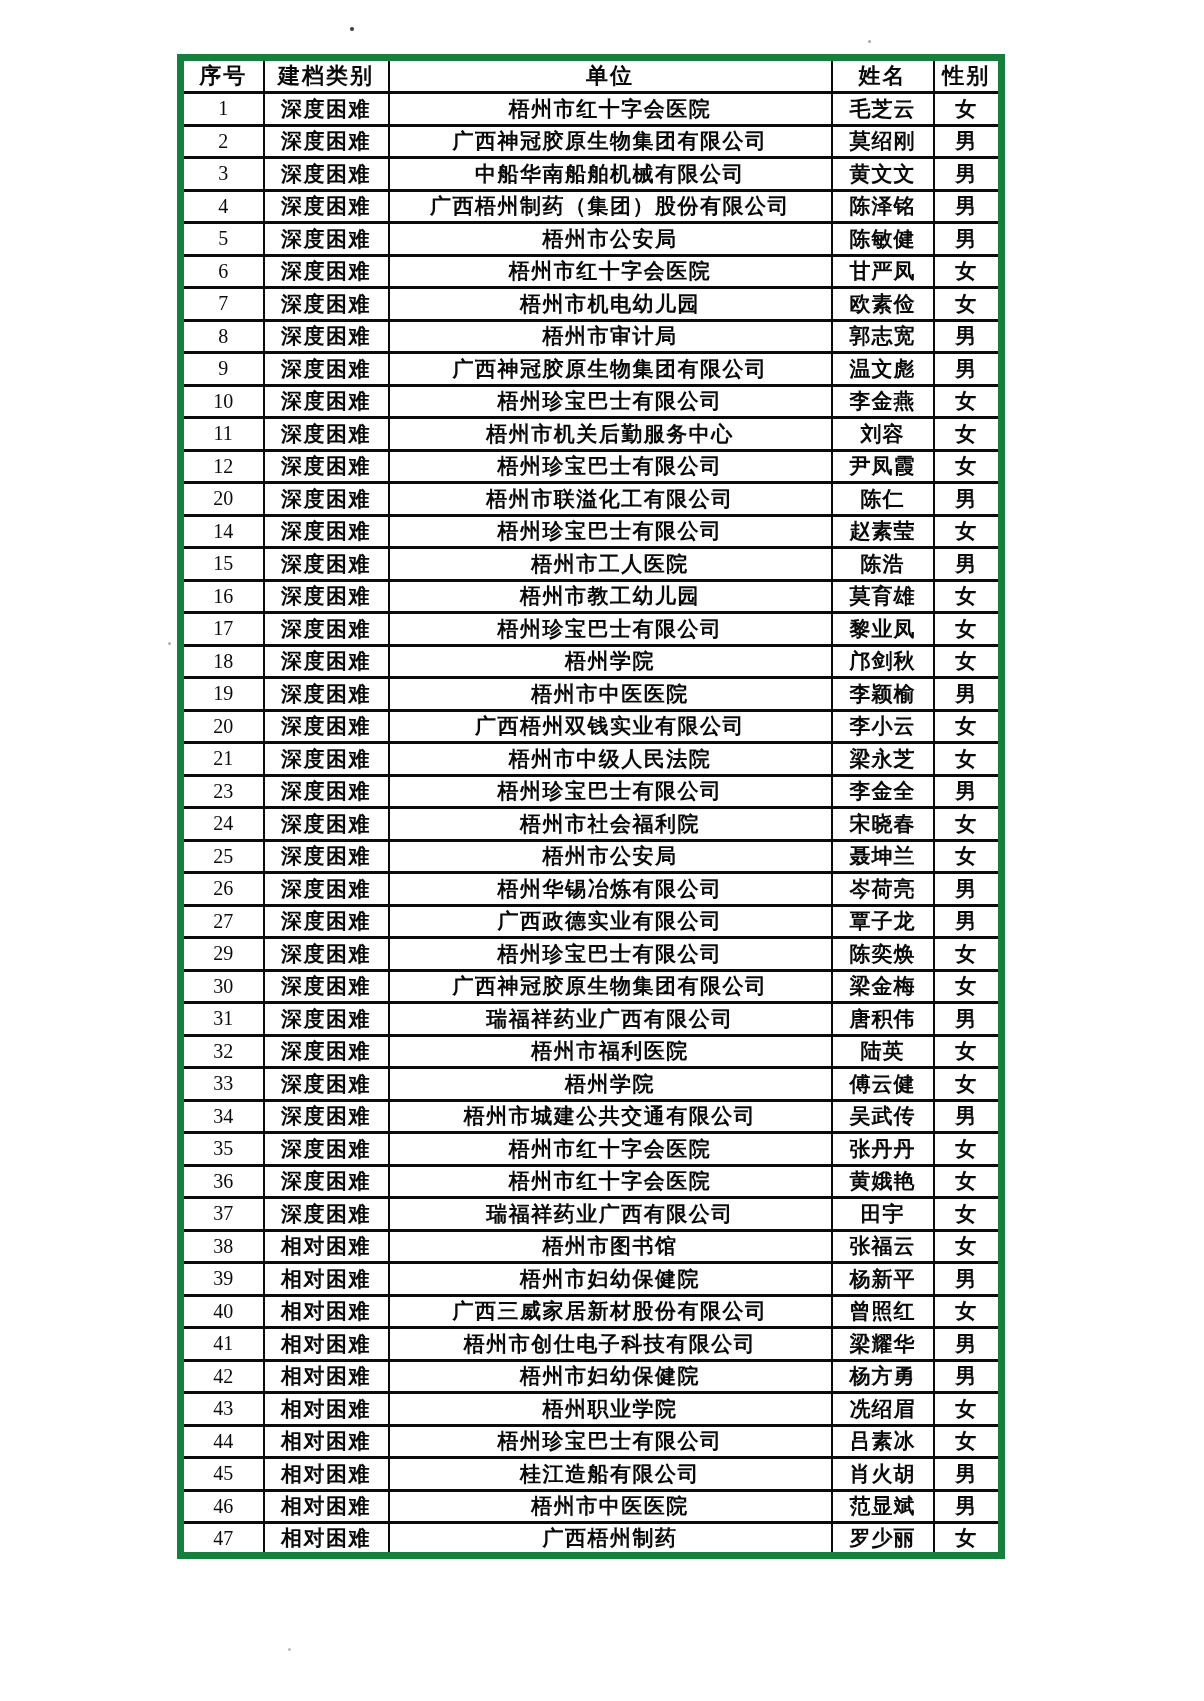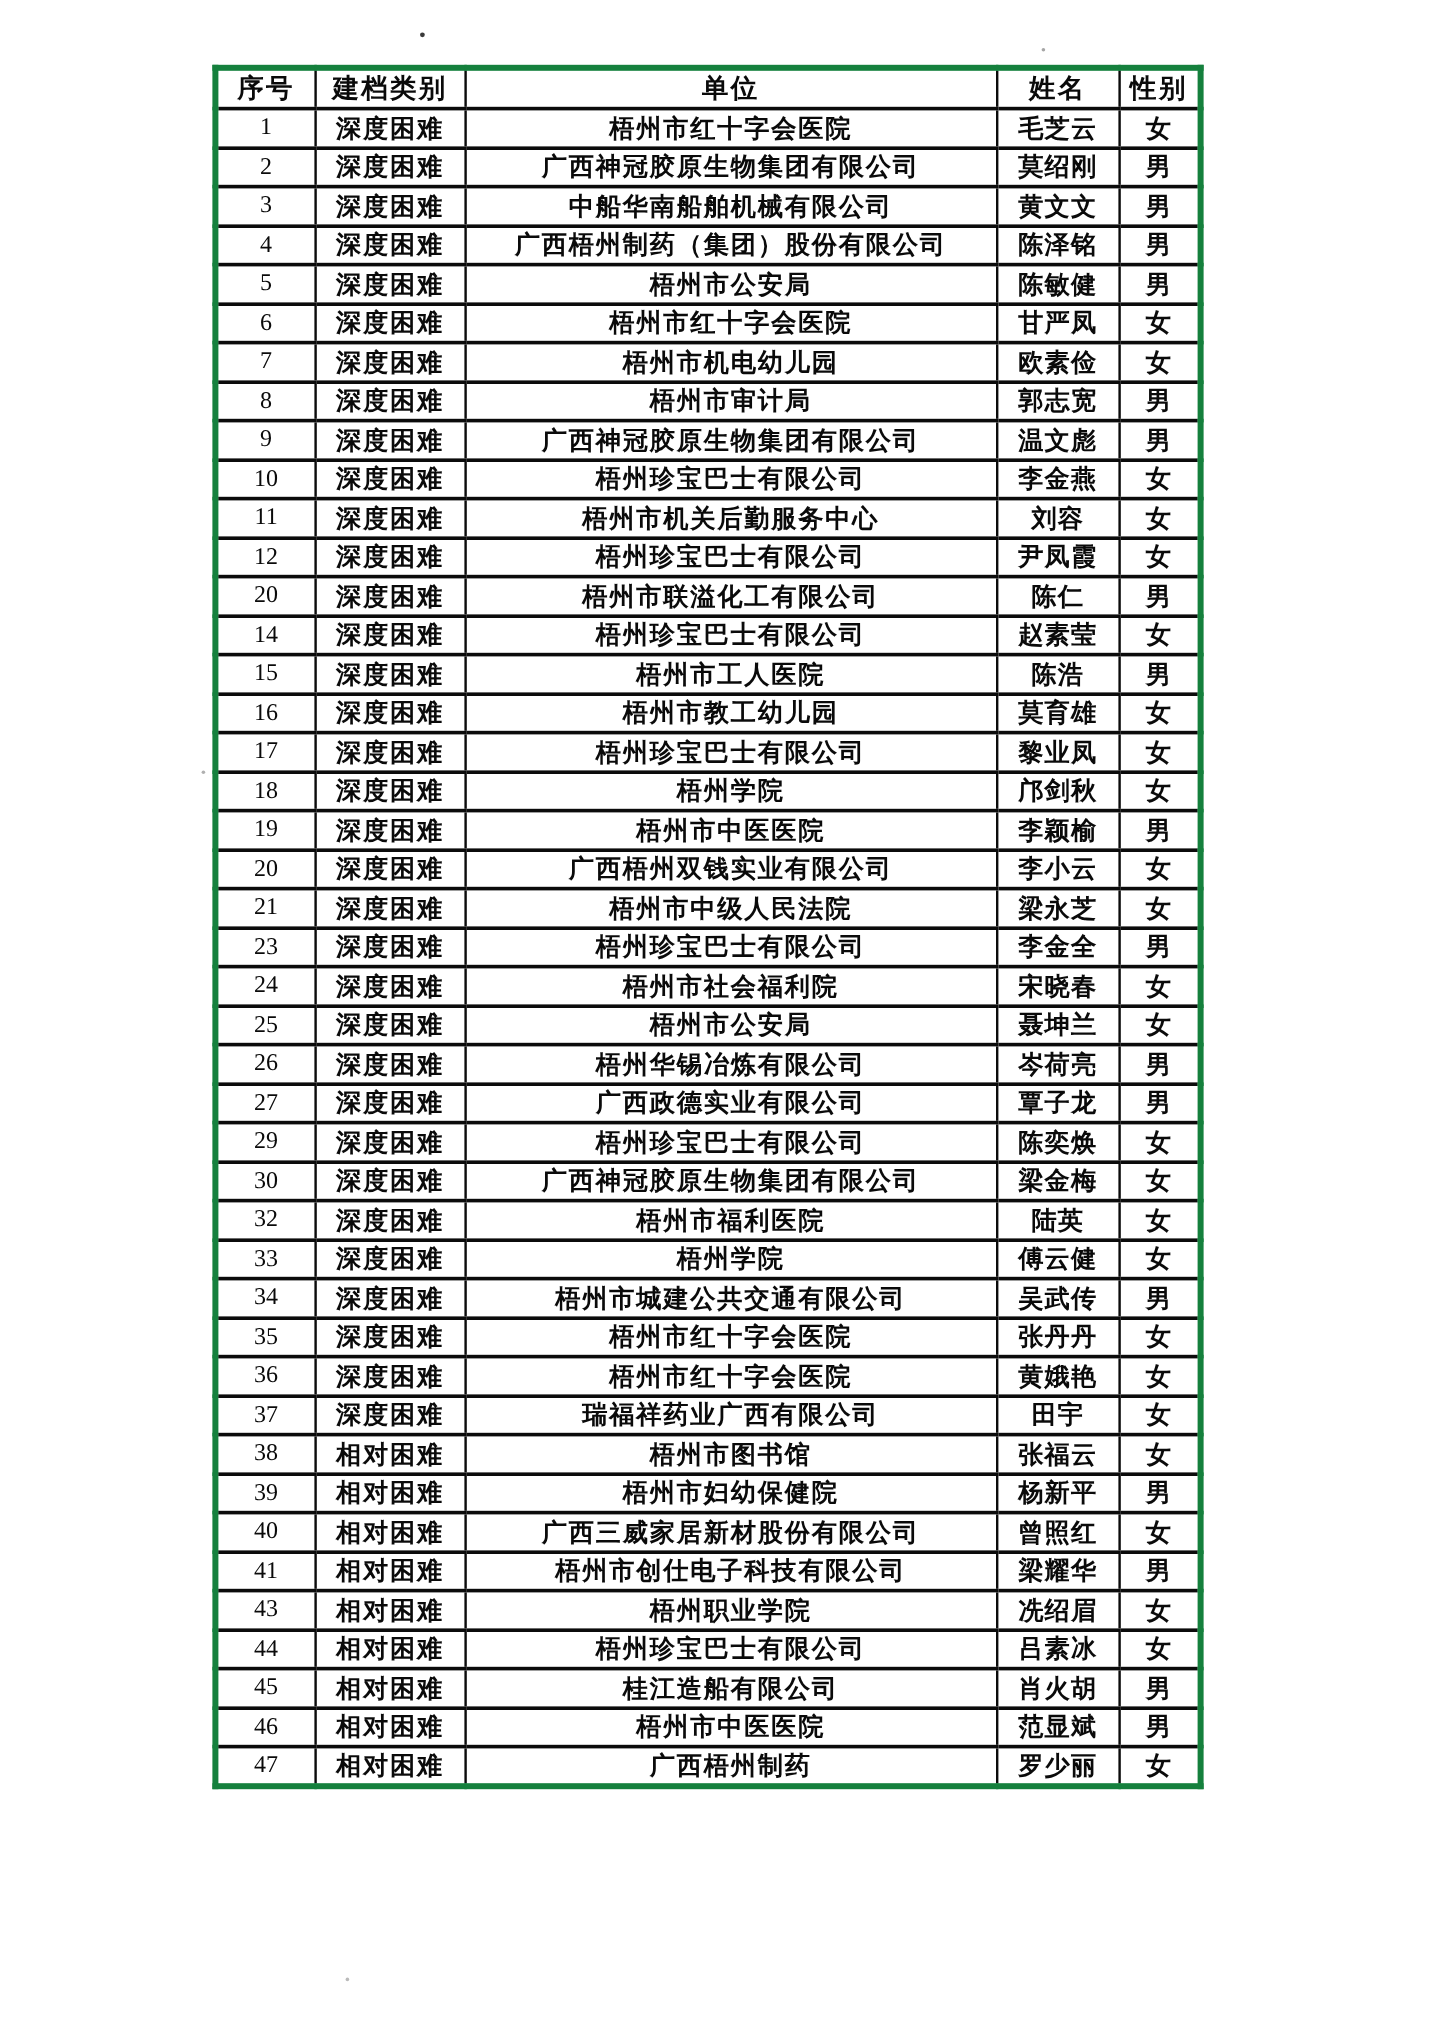--- a/index.html
+++ b/index.html
@@ -33,21 +33,21 @@
     border-top: 3px solid #0b0b0b;
     border-bottom: 3px solid #0b0b0b;
     text-align: center;
     vertical-align: middle;
     padding: 0;
     box-sizing: border-box;
     overflow: hidden;
     white-space: nowrap;
   }
   table.roster {
-    border: 5px solid #15803d;
+    border: 7px solid #15803d;
   }
   table.roster th {
     height: 34px;
     font-size: 22px;
     font-weight: 700;
     letter-spacing: 2px;
   }
   table.roster td {
     height: 32.5px;
     font-size: 21px;
@@ -291,20 +291,27 @@
           <td class="cell-gender">女</td>
         </tr>
         <tr>
           <td class="cell-serial">30</td>
           <td class="cell-category">深度困难</td>
           <td class="cell-unit">广西神冠胶原生物集团有限公司</td>
           <td class="cell-name">梁金梅</td>
           <td class="cell-gender">女</td>
         </tr>
         <tr>
+          <td class="cell-serial">31</td>
+          <td class="cell-category">深度困难</td>
+          <td class="cell-unit">瑞福祥药业广西有限公司</td>
+          <td class="cell-name">唐积伟</td>
+          <td class="cell-gender">男</td>
+        </tr>
+        <tr>
           <td class="cell-serial">32</td>
           <td class="cell-category">深度困难</td>
           <td class="cell-unit">梧州市福利医院</td>
           <td class="cell-name">陆英</td>
           <td class="cell-gender">女</td>
         </tr>
         <tr>
           <td class="cell-serial">33</td>
           <td class="cell-category">深度困难</td>
           <td class="cell-unit">梧州学院</td>
@@ -358,20 +365,27 @@
           <td class="cell-category">相对困难</td>
           <td class="cell-unit">广西三威家居新材股份有限公司</td>
           <td class="cell-name">曾照红</td>
           <td class="cell-gender">女</td>
         </tr>
         <tr>
           <td class="cell-serial">41</td>
           <td class="cell-category">相对困难</td>
           <td class="cell-unit">梧州市创仕电子科技有限公司</td>
           <td class="cell-name">梁耀华</td>
+          <td class="cell-gender">男</td>
+        </tr>
+        <tr>
+          <td class="cell-serial">42</td>
+          <td class="cell-category">相对困难</td>
+          <td class="cell-unit">梧州市妇幼保健院</td>
+          <td class="cell-name">杨方勇</td>
           <td class="cell-gender">男</td>
         </tr>
         <tr>
           <td class="cell-serial">43</td>
           <td class="cell-category">相对困难</td>
           <td class="cell-unit">梧州职业学院</td>
           <td class="cell-name">冼绍眉</td>
           <td class="cell-gender">女</td>
         </tr>
         <tr>

